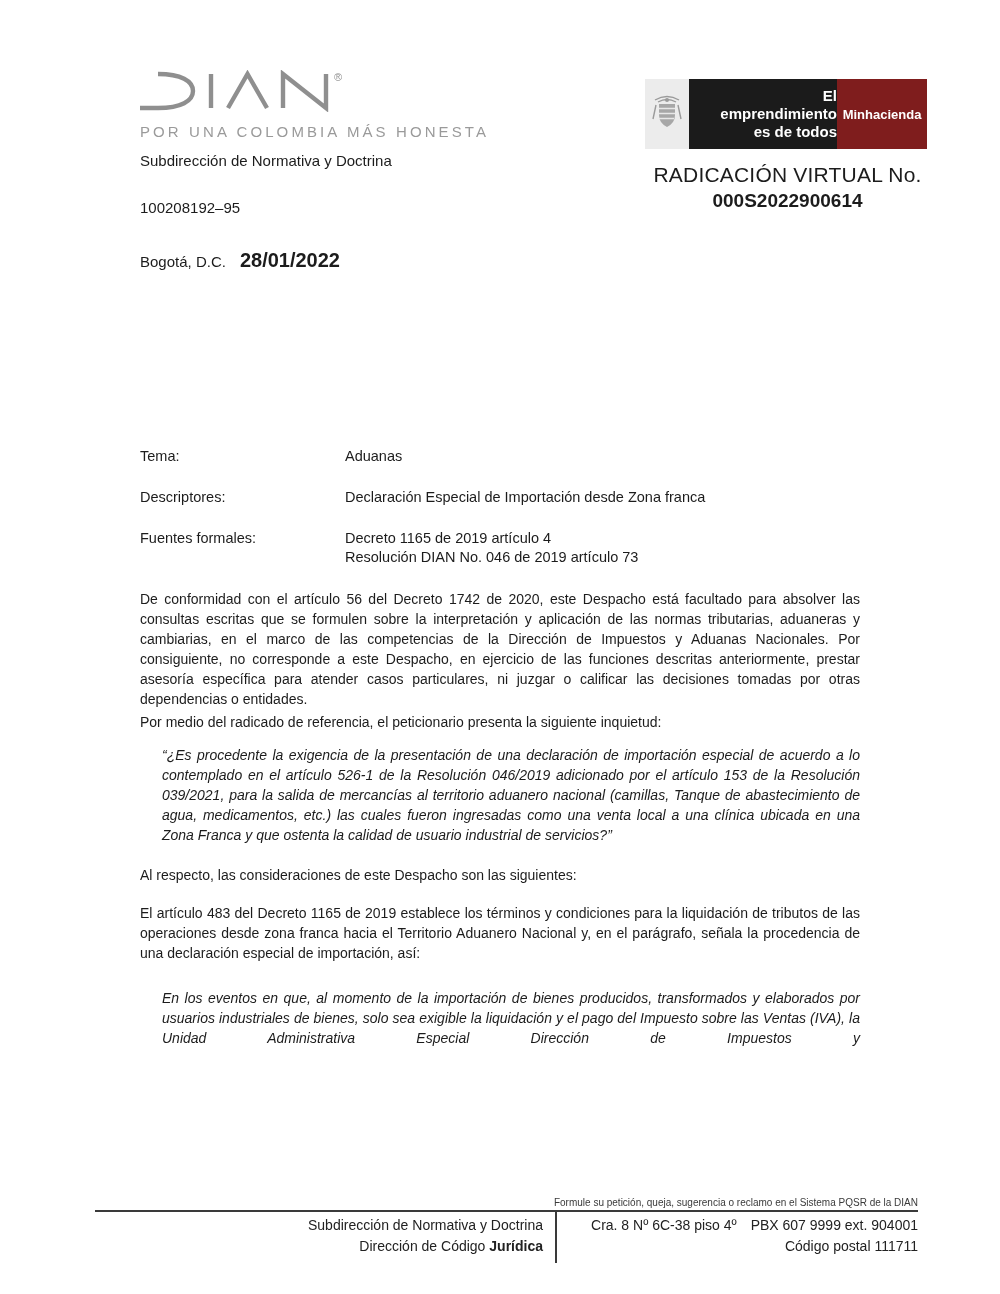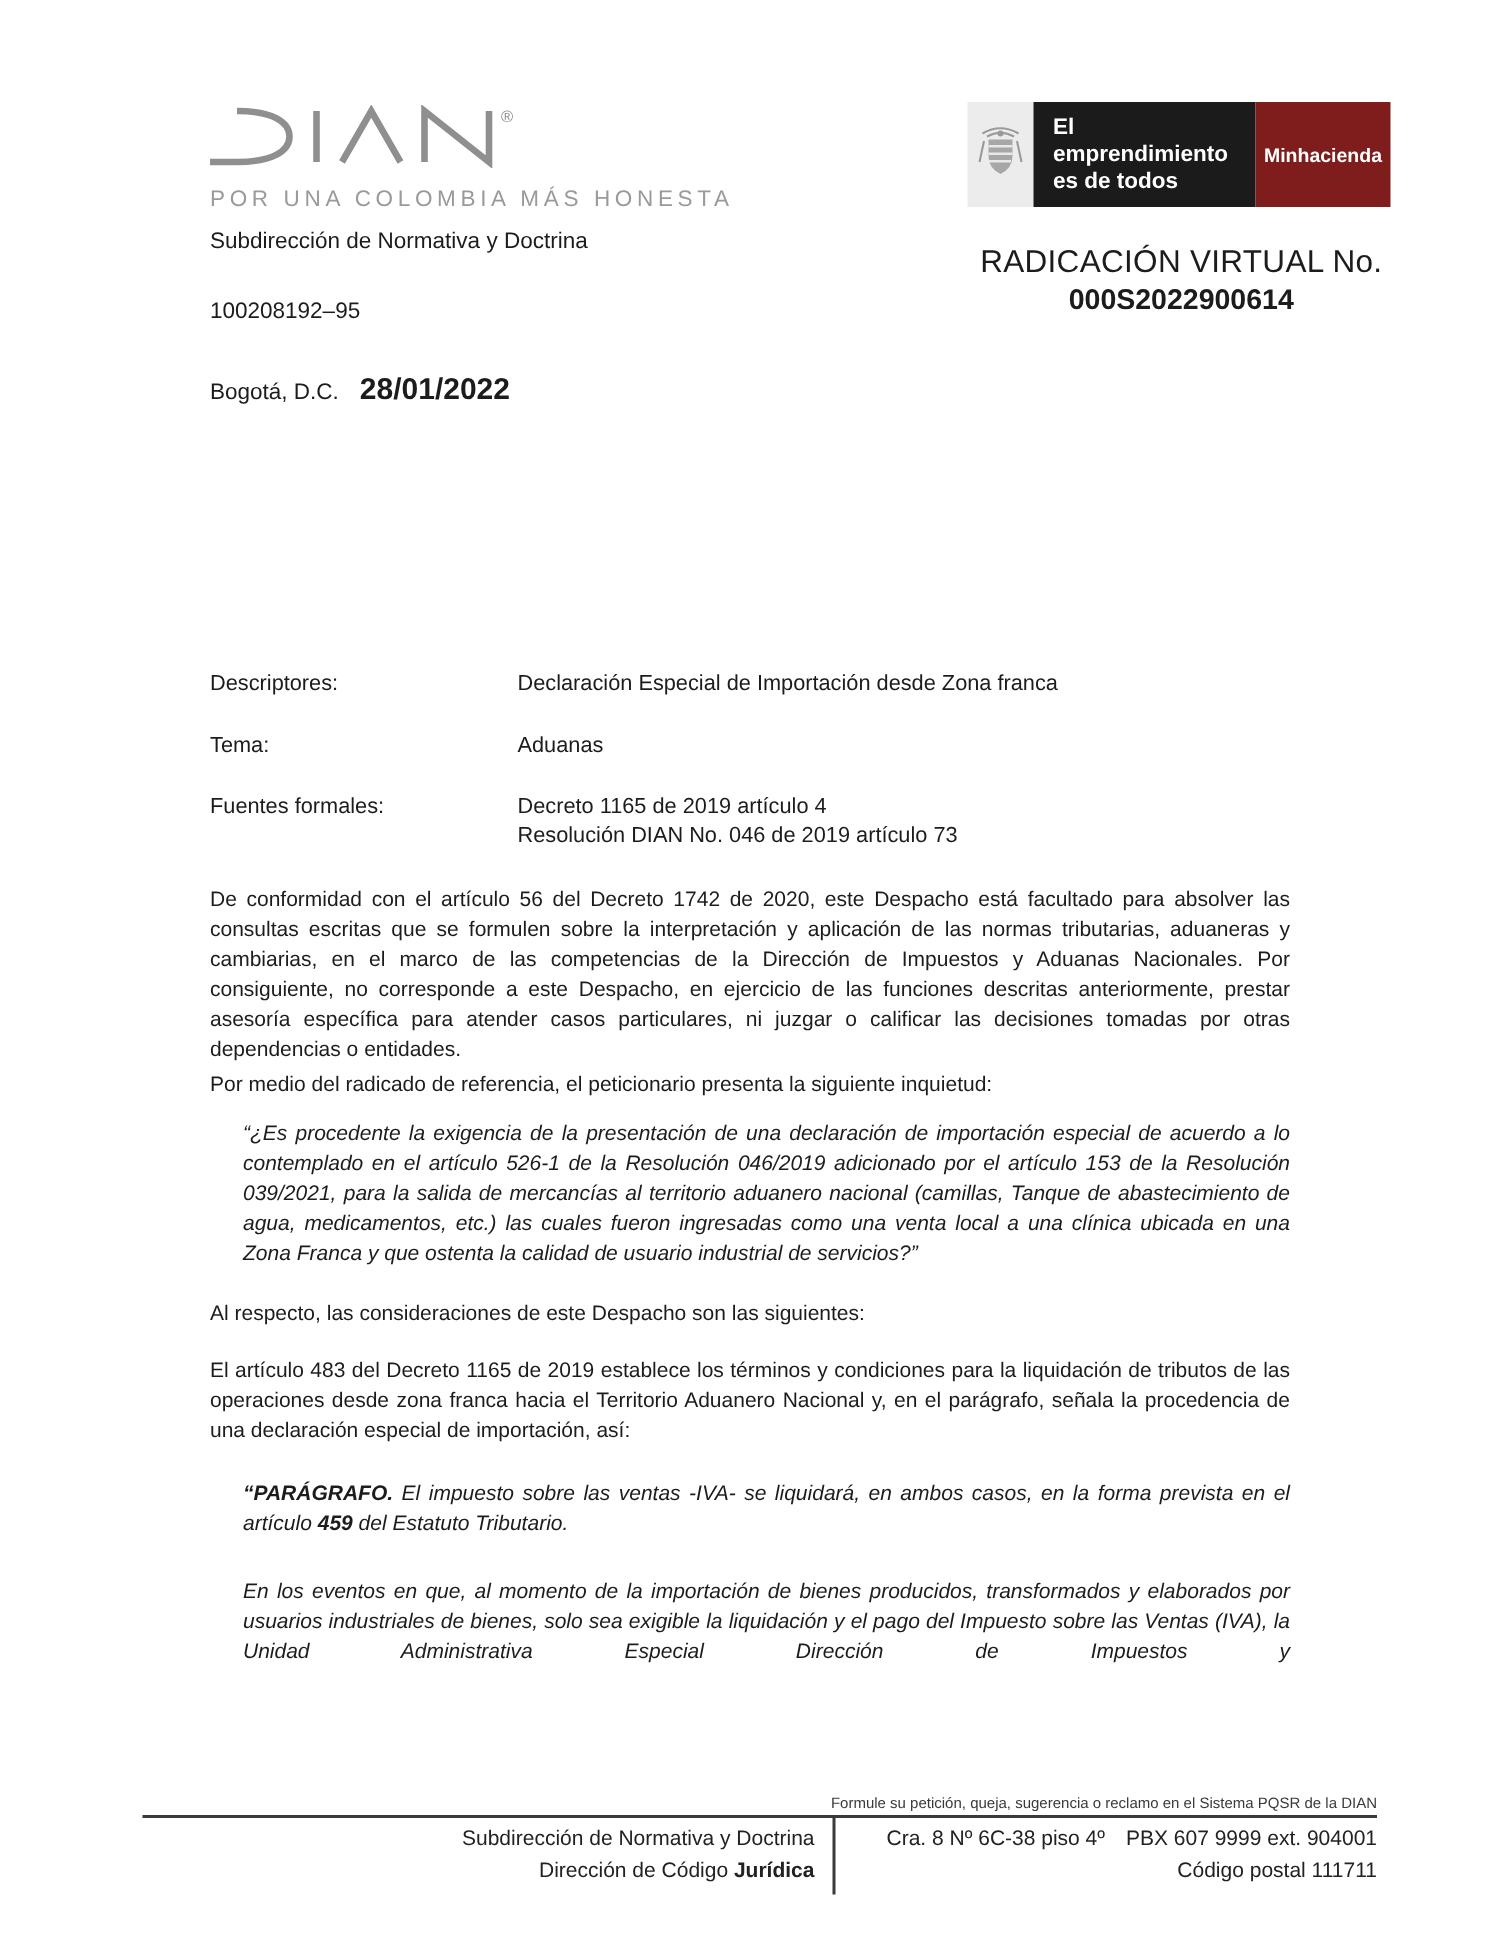--- a/index.html
+++ b/index.html
@@ -10,21 +10,21 @@
     color:#1c1c1c; overflow:hidden;
   }
 
   
   .logo-block { position:absolute; left:140px; top:70px; width:215px; }
   .logo-tagline {
     margin-top:7px; font-size:15px; letter-spacing:3.1px;
     color:#9a9a9a; font-weight:normal; white-space:nowrap;
   }
 
-  .banner { position:absolute; left:645px; top:68px; height:70px; display:flex; }
+  .banner { position:absolute; left:645px; top:79px; height:70px; display:flex;text-align:right; }
   .crest-box { width:44px; background:#ececec; display:flex; align-items:center; justify-content:center; }
   .campaign-box {
     background:#1b1b1b; color:#ffffff; width:148px;
     display:flex; flex-direction:column; justify-content:center;
     padding-left:13px; font-weight:bold; font-size:15px; line-height:18px;
   }
   .ministry-box {
     background:#7f1d1d; color:#ffffff; width:90px;
     display:flex; align-items:center; justify-content:center;
     font-size:13px; font-weight:bold;
@@ -116,47 +116,46 @@
   <div class="radicacion-number">000S2022900614</div>
 </div>
 
 <div class="date-line">
   <span>Bogotá, D.C.</span><span class="date-value">28/01/2022</span>
 </div>
 
 <div class="content">
 
   <div class="meta-row">
+    <div class="meta-label">Tema:</div>
+    <div class="meta-value">Aduanas</div>
+  </div>
+  <div class="meta-row">
     <div class="meta-label">Descriptores:</div>
     <div class="meta-value">Declaración Especial de Importación desde Zona franca</div>
-  </div>
-  <div class="meta-row">
-    <div class="meta-label">Tema:</div>
-    <div class="meta-value">Aduanas</div>
   </div>
   <div class="meta-row">
     <div class="meta-label">Fuentes formales:</div>
     <div class="meta-value">
       <div>Decreto 1165 de 2019 artículo 4</div>
       <div>Resolución DIAN No. 046 de 2019 artículo 73</div>
     </div>
   </div>
 
 
   <p class="para">De conformidad con el artículo 56 del Decreto 1742 de 2020, este Despacho está facultado para absolver las consultas escritas que se formulen sobre la interpretación y aplicación de las normas tributarias, aduaneras y cambiarias, en el marco de las competencias de la Dirección de Impuestos y Aduanas Nacionales. Por consiguiente, no corresponde a este Despacho, en ejercicio de las funciones descritas anteriormente, prestar asesoría específica para atender casos particulares, ni juzgar o calificar las decisiones tomadas por otras dependencias o entidades.</p>
 
   <p class="para p2">Por medio del radicado de referencia, el peticionario presenta la siguiente inquietud:</p>
 
   <p class="quote">“¿Es procedente la exigencia de la presentación de una declaración de importación especial de acuerdo a lo contemplado en el artículo 526-1 de la Resolución 046/2019 adicionado por el artículo 153 de la Resolución 039/2021, para la salida de mercancías al territorio aduanero nacional (camillas, Tanque de abastecimiento de agua, medicamentos, etc.) las cuales fueron ingresadas como una venta local a una clínica ubicada en una Zona Franca y que ostenta la calidad de usuario industrial de servicios?”</p>
 
   <p class="para" style="margin-top:20px">Al respecto, las consideraciones de este Despacho son las siguientes:</p>
 
   <p class="para" style="margin-top:18px">El artículo 483 del Decreto 1165 de 2019 establece los términos y condiciones para la liquidación de tributos de las operaciones desde zona franca hacia el Territorio Aduanero Nacional y, en el parágrafo, señala la procedencia de una declaración especial de importación, así:</p>
 
-  <p class="quote q2"><span class="bold-it">“PARÁGRAFO.</span><span> El impuesto sobre las ventas -IVA- se liquidará, en ambos casos, en la forma prevista en el artículo </span><span class="bold-it">459</span><span> del Estatuto Tributario.</span></p>
 
   <p class="quote q3"><span>En los eventos en que, </span><span class="ul">al momento de la importación de bienes producidos, transformados y elaborados por usuarios industriales de bienes, solo sea exigible la liquidación y el pago del Impuesto sobre las Ventas (IVA), la Unidad Administrativa Especial Dirección de Impuestos y</span></p>
 
 </div>
 
 <div class="pqsr-note">Formule su petición, queja, sugerencia o reclamo en el Sistema PQSR de la DIAN</div>
 <div class="footer-rule"></div>
 <div class="footer-cols">
   <div class="footer-left">
     <div>Subdirección de Normativa y Doctrina</div>

